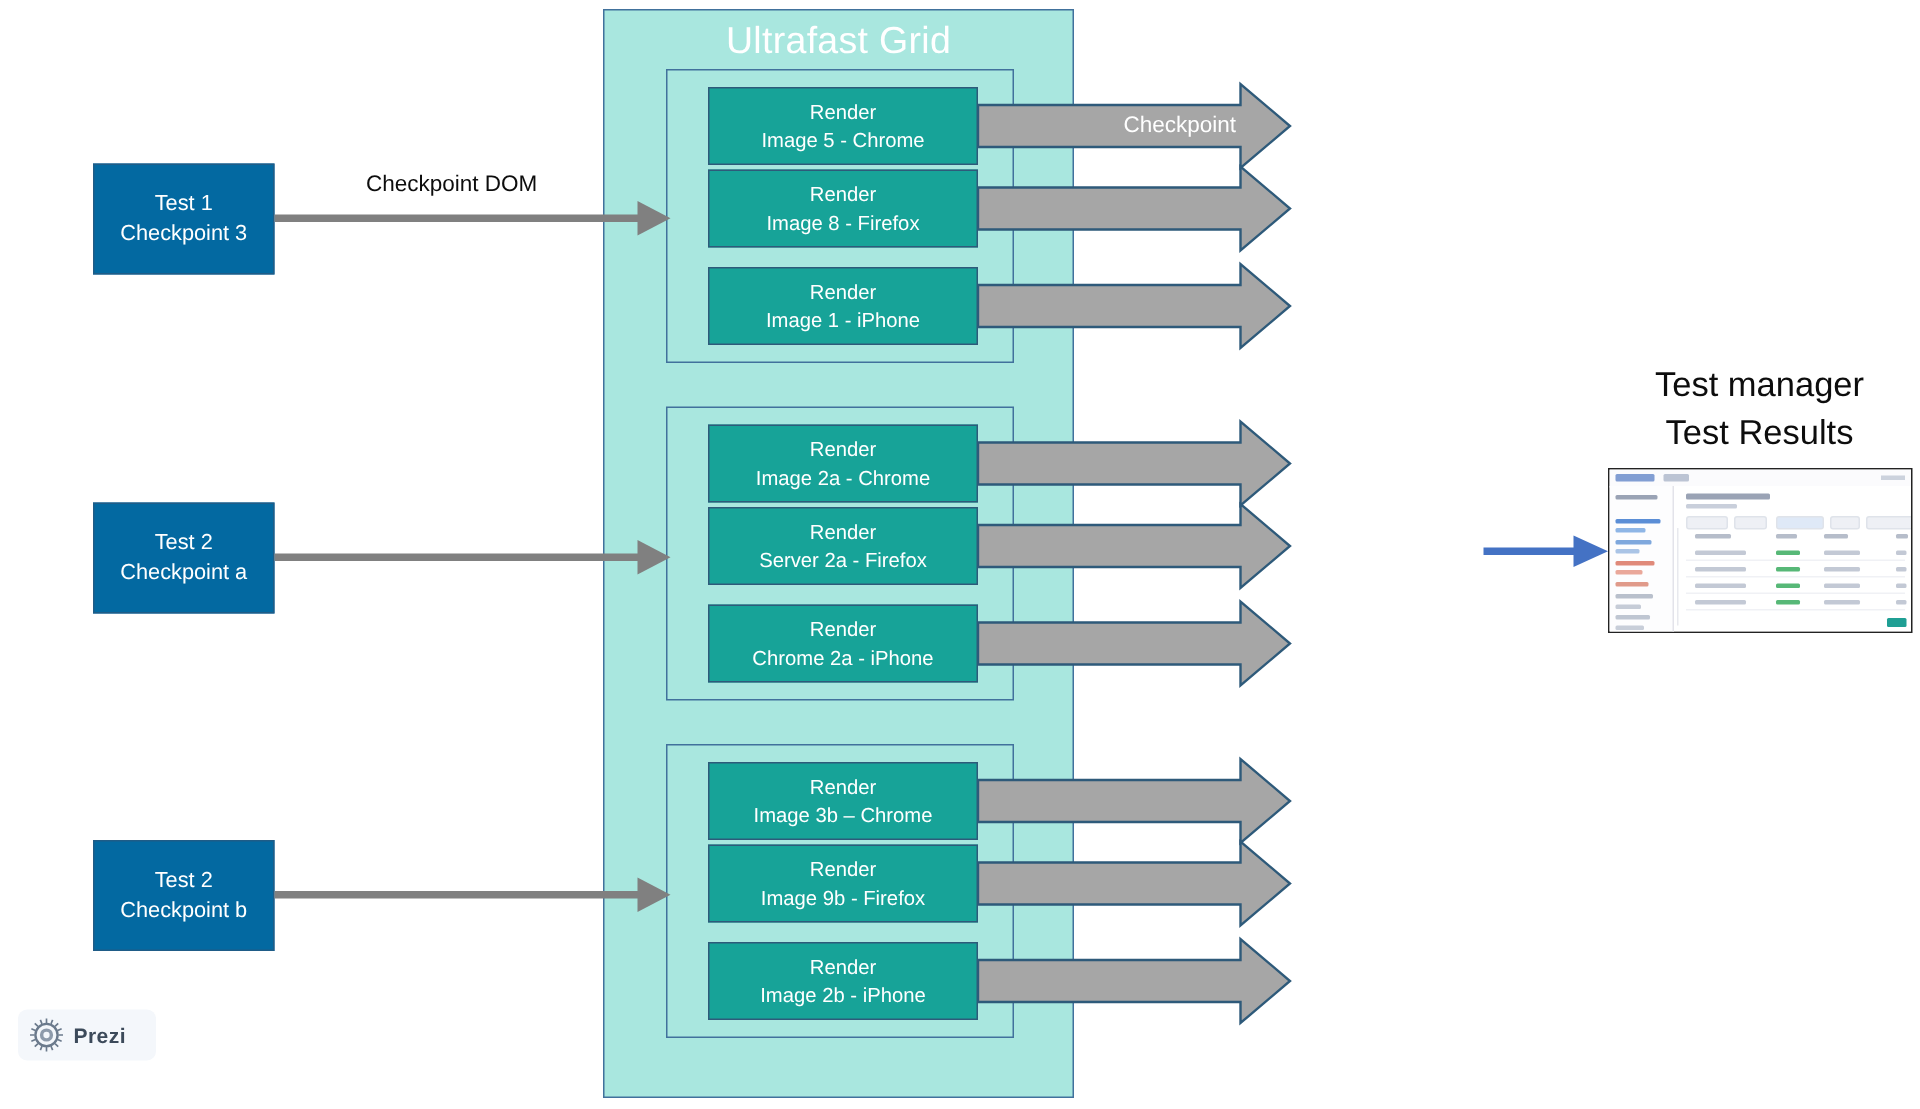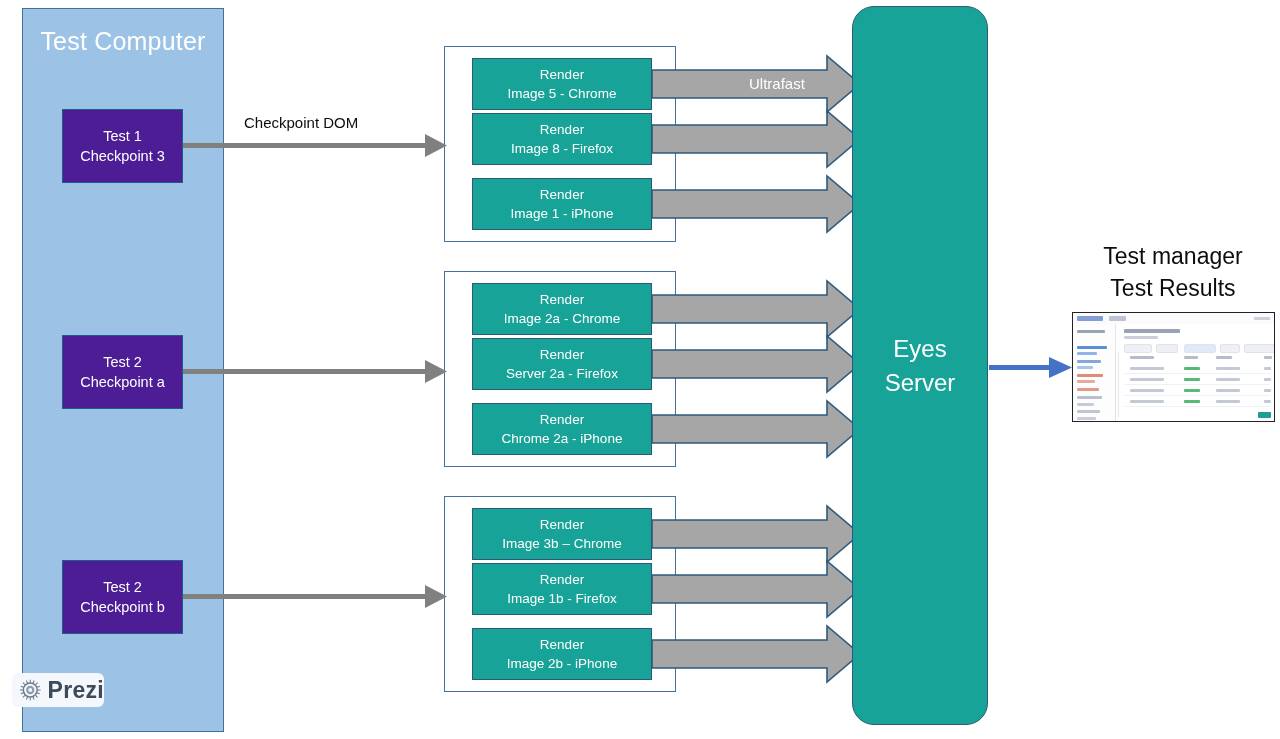--- a/index.html
+++ b/index.html
@@ -27,21 +27,21 @@
   #ultrafast-grid-panel{
     left:402px;top:6px;width:314px;height:726px;
     background:#A9E7DF;border:1.5px solid #41719C;
   }
   #ultrafast-grid-title{top:6px;}
 
   
   .test-box{
     position:absolute;box-sizing:border-box;
     left:62px;width:121px;height:74px;
-    background:#4c1d95;border:1.5px solid #1F5C87;
+    background:#0369a1;border:1.5px solid #1F5C87;
     color:#ffffff;font-size:14.5px;line-height:20px;
     display:flex;flex-direction:column;align-items:center;justify-content:center;
     text-align:center;
   }
   #test-box-0{top:109px;}
   #test-box-1{top:335px;}
   #test-box-2{top:560px;}
 
   
   .grid-group{
@@ -113,44 +113,44 @@
   .thumb-badge{position:absolute;right:3px;bottom:3px;width:13px;height:6px;background:#1f9f94;border-radius:1px;}
   .m-left-rule{position:absolute;left:2px;top:28px;width:1px;bottom:4px;background:#e8e9ee;}
 
   
   #prezi-badge{
     position:absolute;left:12px;top:673px;width:92px;height:34px;
     background:#f4f7fb;border-radius:6px;
     display:flex;align-items:center;gap:6px;padding-left:7px;
     box-sizing:border-box;z-index:6;
   }
-  #prezi-text{color:#3c4a5a;font-size:23px;font-weight:bold;letter-spacing:.3px;}
+  #prezi-text{color:#3c4a5a;font-size:14px;font-weight:bold;letter-spacing:.3px;}
 </style>
 </head>
 <body>
 
 <div id="canvas">
 
-  <div class="panel" id="test-computer-panel">
-    <div class="panel-title" id="test-computer-title">Test Computer</div>
-  </div>
 
   <div class="test-box" id="test-box-0">
     <span>Test 1</span>
     <span>Checkpoint 3</span>
   </div>
   <div class="test-box" id="test-box-1">
     <span>Test 2</span>
     <span>Checkpoint a</span>
   </div>
   <div class="test-box" id="test-box-2">
     <span>Test 2</span>
     <span>Checkpoint b</span>
   </div>
 
+  <div class="panel" id="ultrafast-grid-panel">
+    <div class="panel-title" id="ultrafast-grid-title">Ultrafast Grid</div>
+  </div>
 
   <div class="grid-group" id="grid-group-0"></div>
   <div class="grid-group" id="grid-group-1"></div>
   <div class="grid-group" id="grid-group-2"></div>
 
   <div class="render-box" style="top:58px">
     <span>Render</span>
     <span>Image 5 - Chrome</span>
   </div>
   <div class="render-box" style="top:113px">
@@ -174,21 +174,21 @@
     <span>Render</span>
     <span>Chrome 2a - iPhone</span>
   </div>
 
   <div class="render-box" style="top:508px">
     <span>Render</span>
     <span>Image 3b – Chrome</span>
   </div>
   <div class="render-box" style="top:563px">
     <span>Render</span>
-    <span>Image 1b - Firefox</span>
+    <span>Image 9b - Firefox</span>
   </div>
   <div class="render-box" style="top:628px">
     <span>Render</span>
     <span>Image 2b - iPhone</span>
   </div>
 
   <svg id="arrows" viewBox="0 0 1280 739">
 
     <g fill="#808080">
       <rect x="183" y="143" width="248" height="5"></rect>
@@ -216,27 +216,23 @@
       <path d="M652 575 H827 V561 L860 589 L827 617 V603 H652 Z"></path>
       <path d="M652 640 H827 V626 L860 654 L827 682 V668 H652 Z"></path>
     </g>
 
     <g fill="#4472C4">
       <rect x="989" y="365" width="68" height="5"></rect>
       <path d="M1049 357 L1072 367.5 L1049 378 Z"></path>
     </g>
   </svg>
 
-  <div id="eyes-server">
-    <span>Eyes</span>
-    <span>Server</span>
-  </div>
 
   <div class="free-label" id="label-checkpoint-dom">Checkpoint DOM</div>
-  <div class="free-label" id="label-checkpoint">Ultrafast</div>
+  <div class="free-label" id="label-checkpoint">Checkpoint</div>
 
   <div id="results-caption">
     <div>Test manager</div>
     <div>Test Results</div>
   </div>
 
   <div id="results-thumb">
     <div class="thumb-topbar">
       <div class="thumb-logo"></div>
       <div class="thumb-tab"></div>

